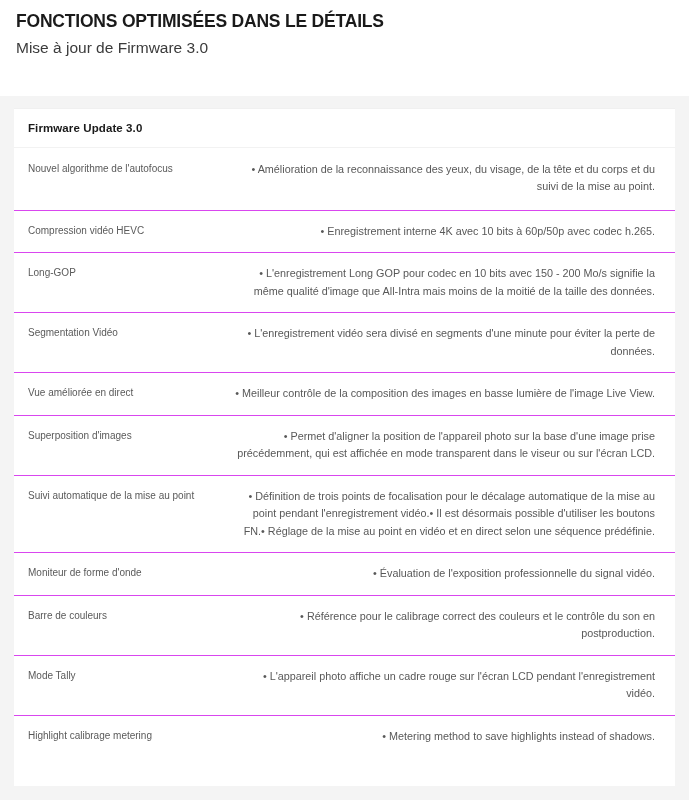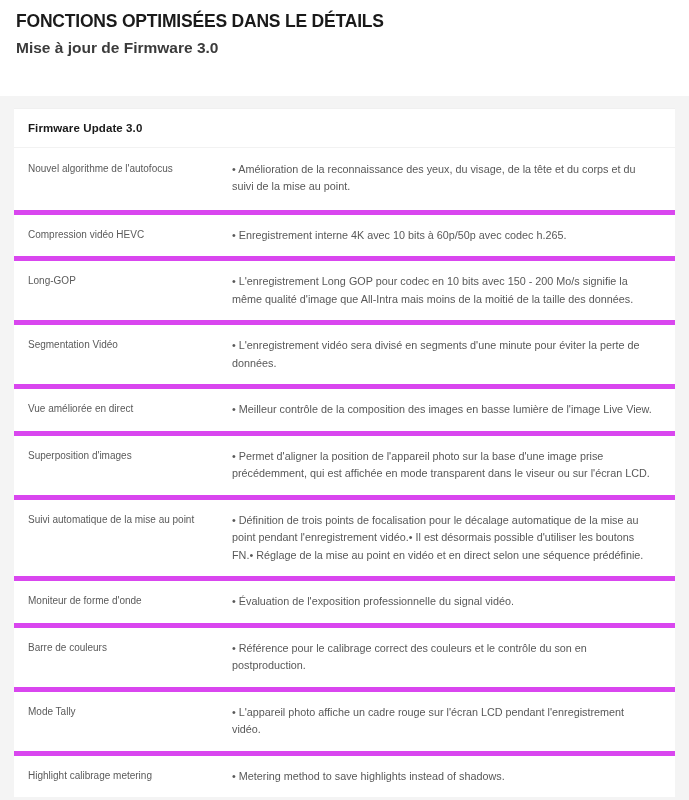--- a/index.html
+++ b/index.html
@@ -32,21 +32,21 @@
     font-size: 17.5px;
     font-weight: bold;
     letter-spacing: -0.2px;
     color: #1a1a1a;
     line-height: 1.15;
     margin: 0;
     font-family: "Liberation Sans", "DejaVu Sans", sans-serif;
   }
   .page-subtitle {
     font-size: 15.5px;
-    font-weight: bold;
+    font-weight: normal;
     color: #3b3b3b;
     margin: 8px 0 0 0;
     line-height: 1.15;
   }
 
   
   .table-wrap {
     position: absolute;
     left: 14px;
     top: 108px;
@@ -70,32 +70,33 @@
     font-weight: bold;
     color: #1a1a1a;
     padding: 13px 10px 13px 14px;
     border: none;
     background: #ffffff;
     vertical-align: top;
     letter-spacing: 0.1px;
   }
 
   .spec-table tbody td {
-    border-top: 5px solid #d946ef;
+    border-top: 1px solid #d946ef;
     vertical-align: top;
     background: #ffffff;
     font-size: 10.8px;
     line-height: 1.62;
     color: #5a5a5a;
     padding: 12px 10px 12px 14px;
   }
   .spec-table tbody td.detail {
     padding-left: 8px;
     padding-right: 20px;
     color: #585858;
+    text-align: right;
   }
   .spec-table tbody tr:first-child td {
     border-top: 1px solid #f2f2f2;
     padding-top: 13px;
     padding-bottom: 14px;
   }
 
   .feature-label {
     display: block;
     color: #5a5a5a;

